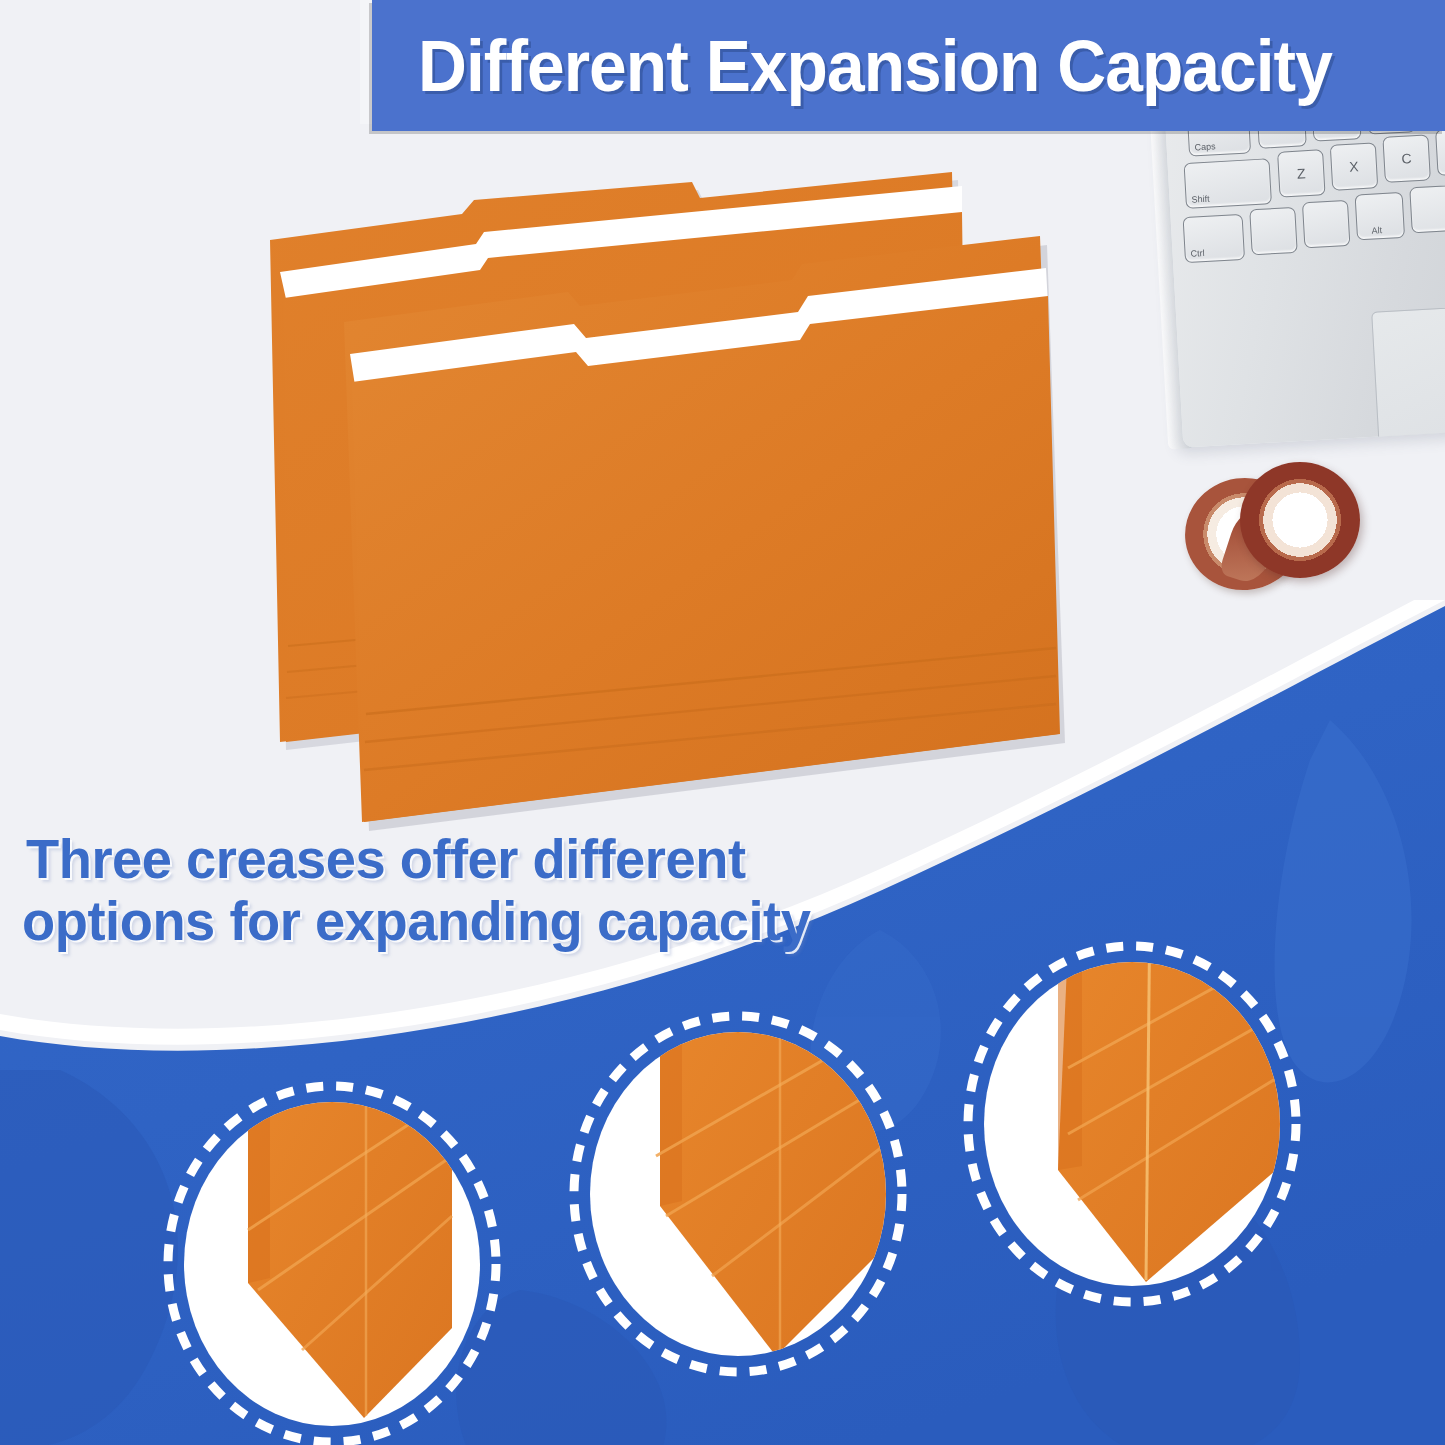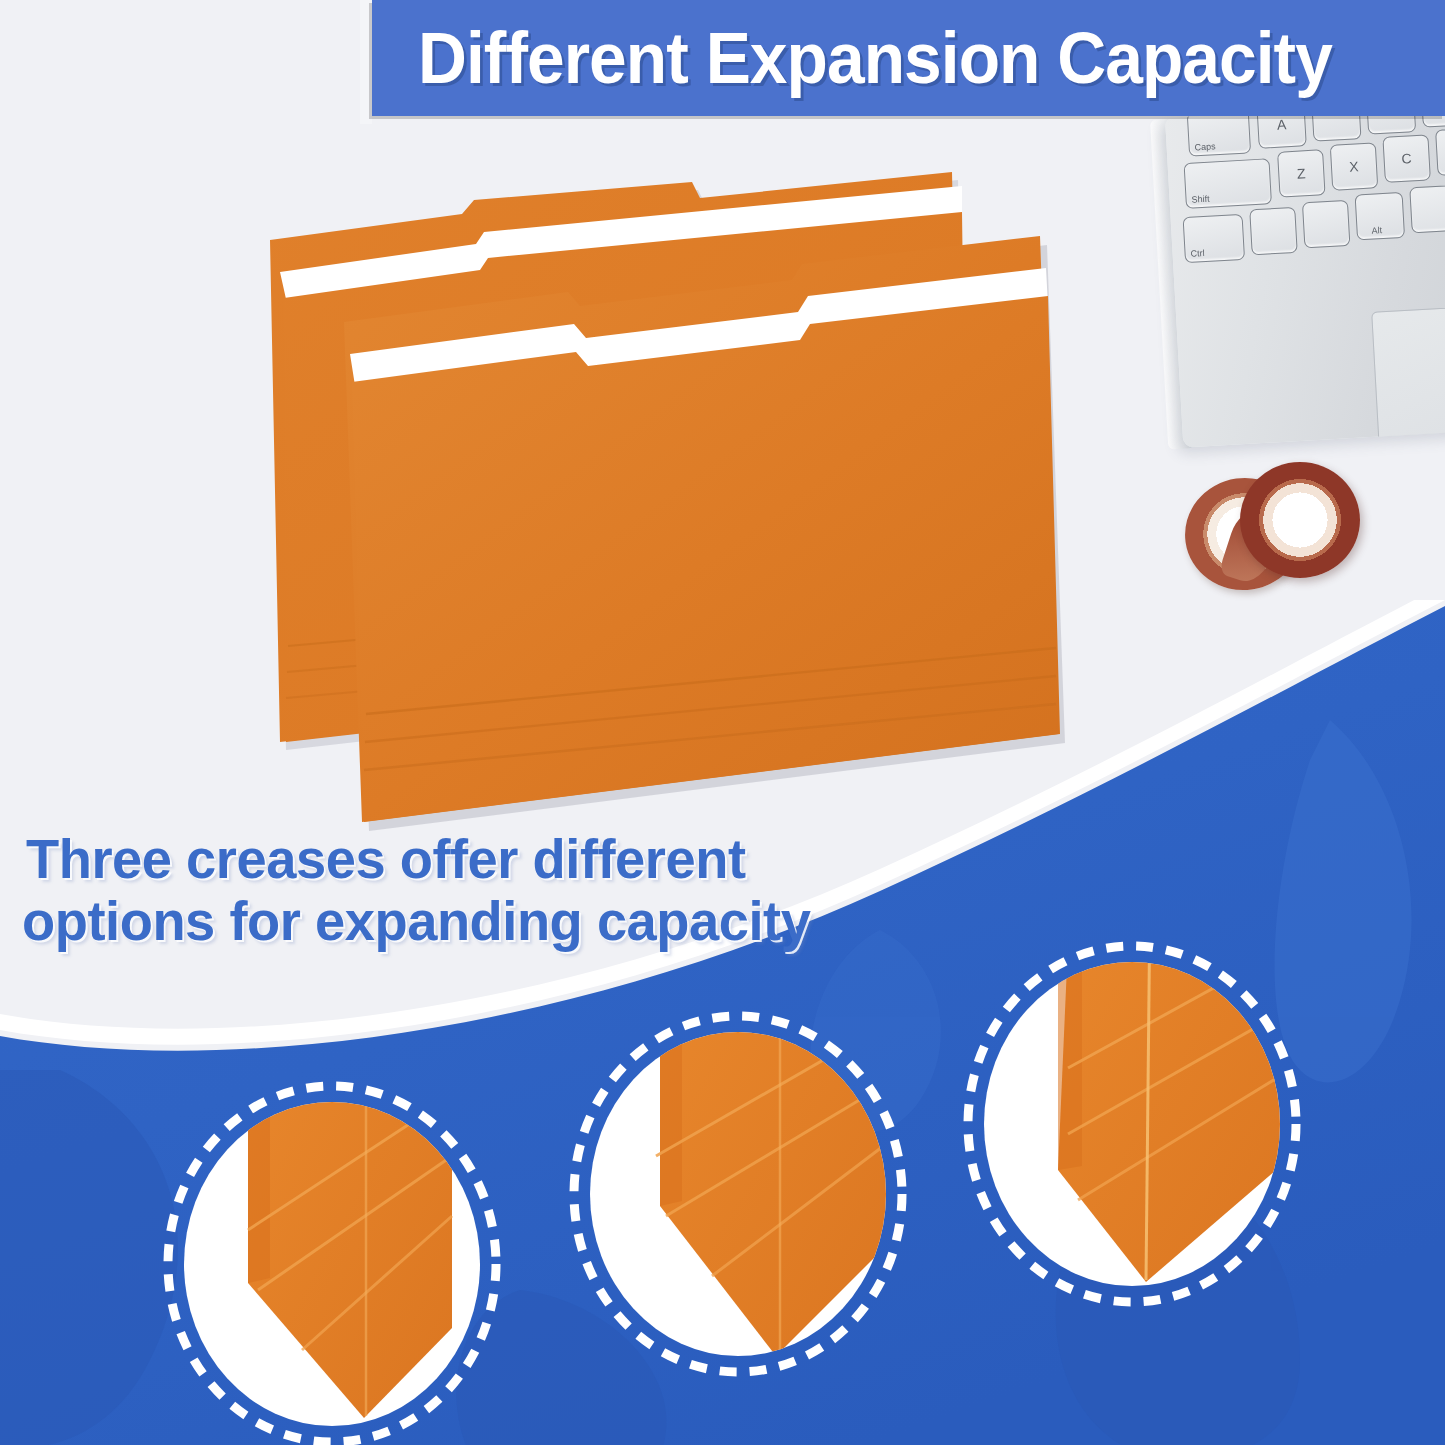--- a/index.html
+++ b/index.html
@@ -5,21 +5,21 @@
   html,body{margin:0;padding:0;}
   body{
     width:1445px;height:1445px;overflow:hidden;
     font-family:"Liberation Sans", sans-serif;
     background:#f0f1f5;
   }
   #stage{position:relative;width:1445px;height:1445px;overflow:hidden;background:#f0f1f5;}
 
   
   .banner{
-    position:absolute;left:372px;top:0;width:1073px;height:116px;
+    position:absolute;left:372px;top:0;width:1073px;height:131px;
     background:#4b72cd;
     box-shadow:-3px 3px 0 0 rgba(0,0,0,.18);
     display:flex;align-items:center;overflow:hidden;
   }
   .banner-title{
     color:#ffffff;
     font-family:"Liberation Sans Narrow","Liberation Sans",sans-serif;
     font-weight:bold;
     font-size:72px;
     line-height:1;

